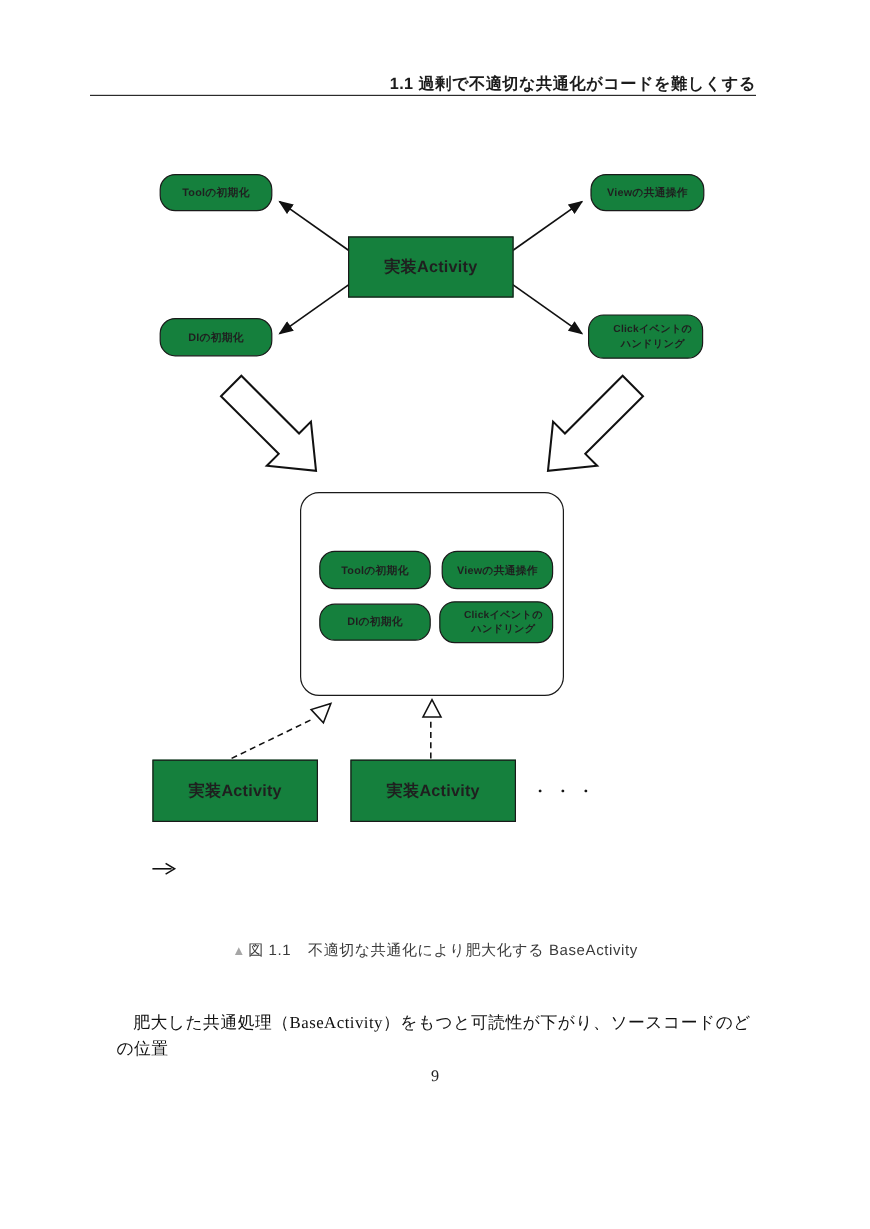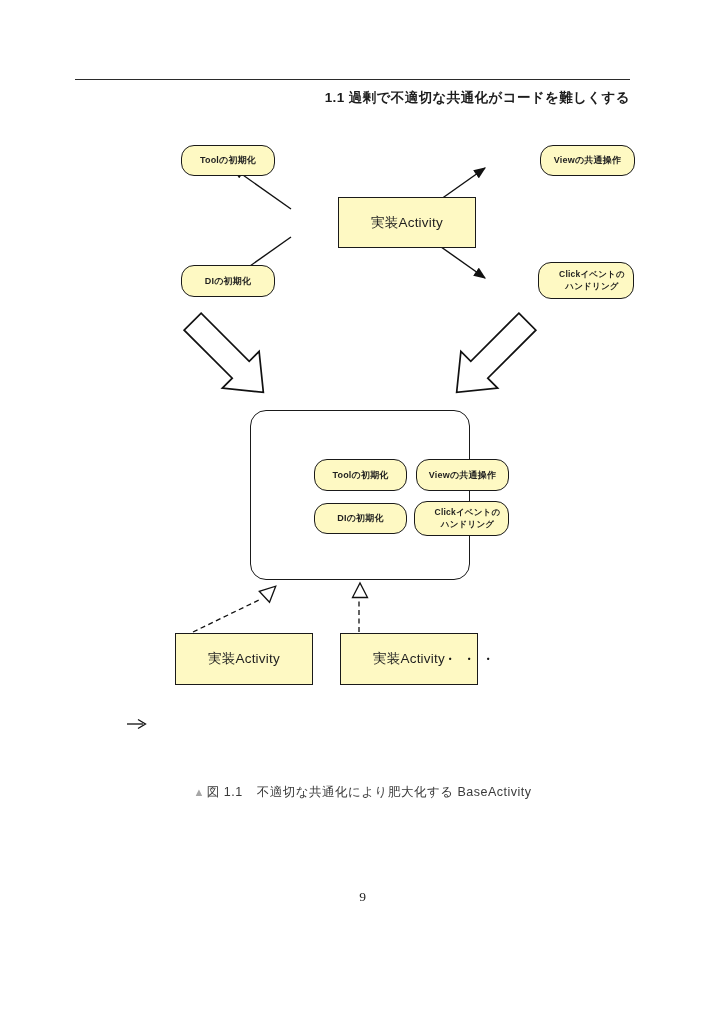--- a/index.html
+++ b/index.html
@@ -11,38 +11,38 @@
   }
   .page {
     position: relative; width: 725px; height: 1024px;
     background: #ffffff; overflow: hidden;
   }
 
   
   .header-text {
     position: absolute; top: 61px; left: 75px; width: 555px;
     text-align: right; font-size: 13.5px; font-weight: bold;
-    letter-spacing: 0.4px; color: #1c1c1c; margin-top: 28px;
+    letter-spacing: 0.4px; color: #1c1c1c;
   }
   .header-rule {
     position: absolute; top: 79px; left: 75px; width: 555px;
     border-top: 1.6px solid #2b2b2b; height: 0;
   }
 
   
   .node {
     position: absolute; box-sizing: border-box;
-    background: #fef9c3; border: 1.6px solid #1a1a1a;
+    background: #15803d; border: 1.6px solid #1a1a1a;
     display: flex; align-items: center; justify-content: center;
-    text-align: center; color: #1f1f1f; margin-left: 48px;
+    text-align: center; color: #1f1f1f;
   }
   .rounded { border-radius: 13px; font-size: 9px; font-weight: 600; letter-spacing: 0.2px; }
   .rounded.two-line { flex-direction: column; line-height: 1.3; font-size: 8.5px; padding-left: 12px; }
   .rect { border-radius: 0; }
-  .impl-box { font-size: 13.5px; font-weight: 400; border-width: 1.8px; letter-spacing: 0.2px; }
+  .impl-box { font-size: 13.5px; font-weight: 700; border-width: 1.8px; letter-spacing: 0.2px; }
 
   .base-container {
     position: absolute; left: 250px; top: 410px; width: 220px; height: 170px;
     box-sizing: border-box; border: 1.6px solid #1a1a1a; border-radius: 16px;
     background: #ffffff;
   }
   .base-title {
     position: absolute; top: 13px; left: 0; width: 100%;
     text-align: center; font-size: 13.5px; font-weight: 500; color: #1f1f1f;
     letter-spacing: 0.2px;
@@ -141,16 +141,17 @@
 
   <div class="node rect impl-box" style="left:127px; top:633px; width:138px; height:52px;">実装Activity</div>
   <div class="node rect impl-box" style="left:292px; top:633px; width:138px; height:52px;">実装Activity</div>
   <div class="ellipsis-dots">・・・</div>
 
 
   <div class="caption">
     <span class="marker">▲</span><span class="fig-label">図 1.1</span><span>不適切な共通化により肥大化する BaseActivity</span>
   </div>
 
+  <div class="body-text">肥大した共通処理（BaseActivity）をもつと可読性が下がり、ソースコードのどの位置</div>
 
   <div class="page-number">9</div>
 
 </div>
 
 </body></html>

